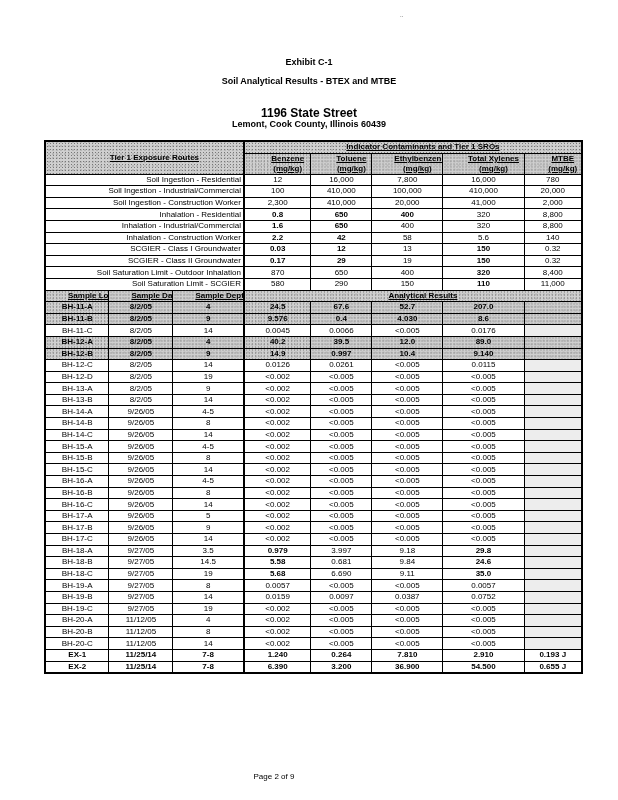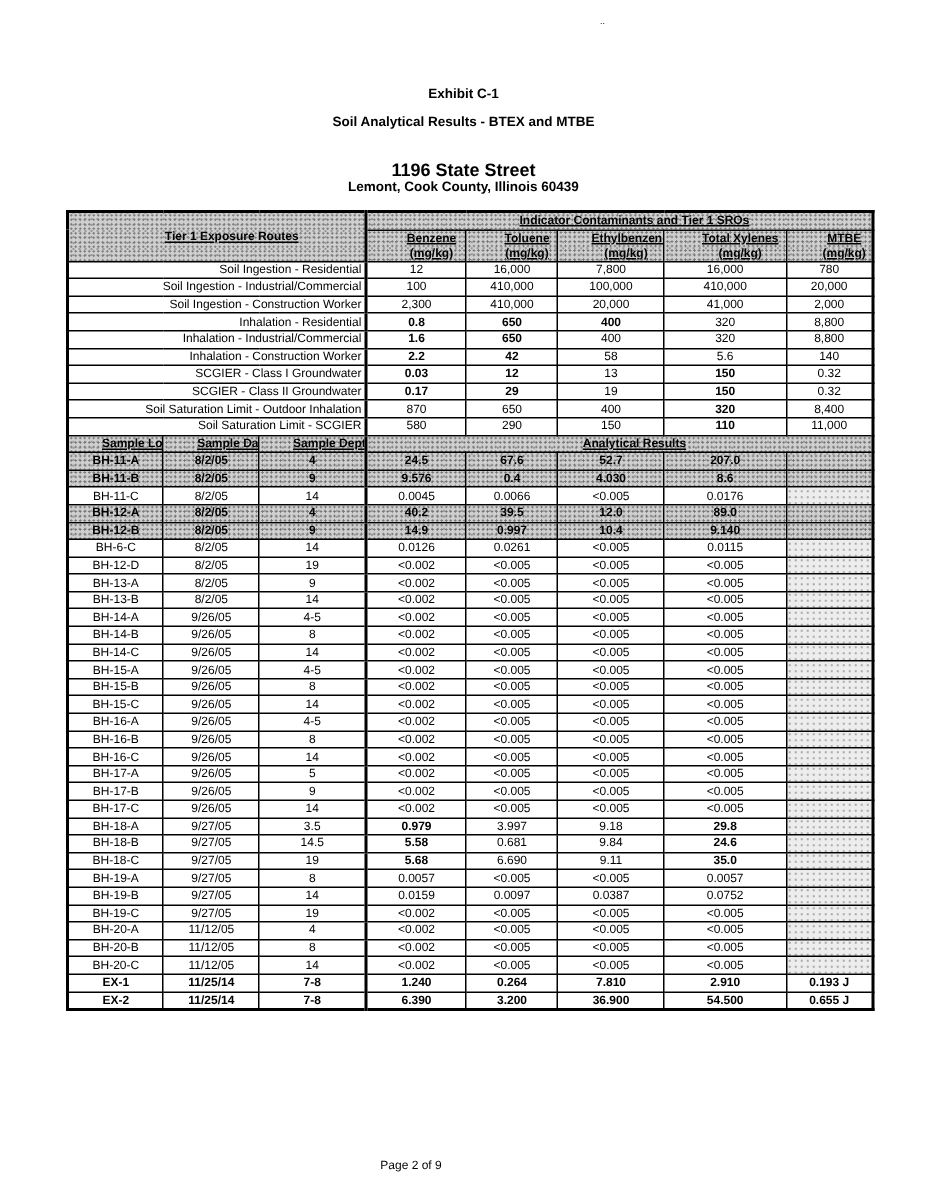--- a/index.html
+++ b/index.html
@@ -196,21 +196,21 @@
         <td class="shade b">BH-12-B</td>
         <td class="shade b">8/2/05</td>
         <td class="shade b">9</td>
         <td class="thick-left shade b">14.9</td>
         <td class="shade b">0.997</td>
         <td class="shade b">10.4</td>
         <td class="shade b">9.140</td>
         <td class="shade b"></td>
       </tr>
       <tr>
-        <td class="">BH-6-C</td>
+        <td class="">BH-12-C</td>
         <td class="">8/2/05</td>
         <td class="">14</td>
         <td class="thick-left ">0.0126</td>
         <td class="">0.0261</td>
         <td class="">&lt;0.005</td>
         <td class="">0.0115</td>
         <td class="lightshade"></td>
       </tr>
       <tr>
         <td class="">BH-12-D</td>

